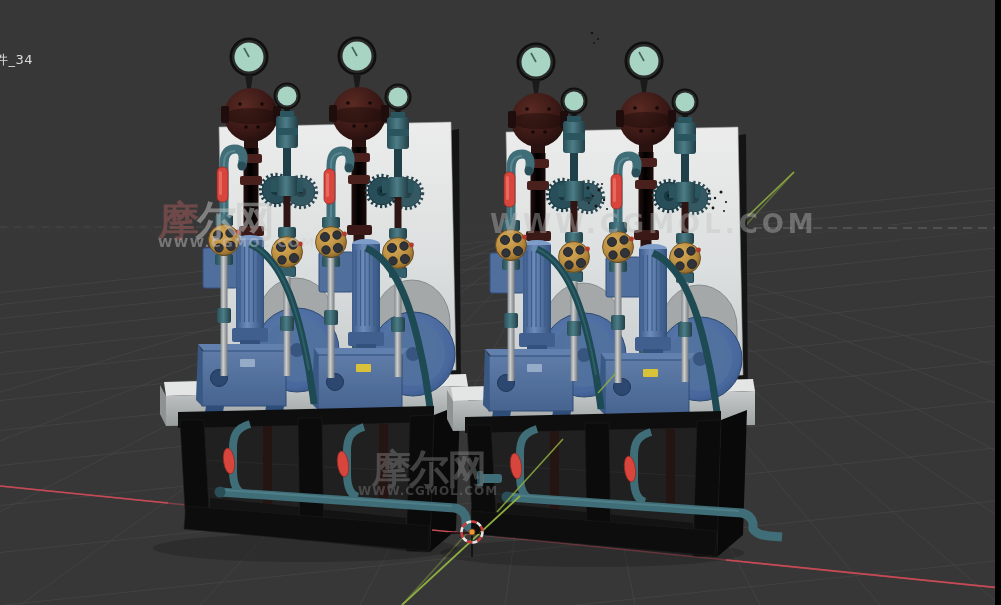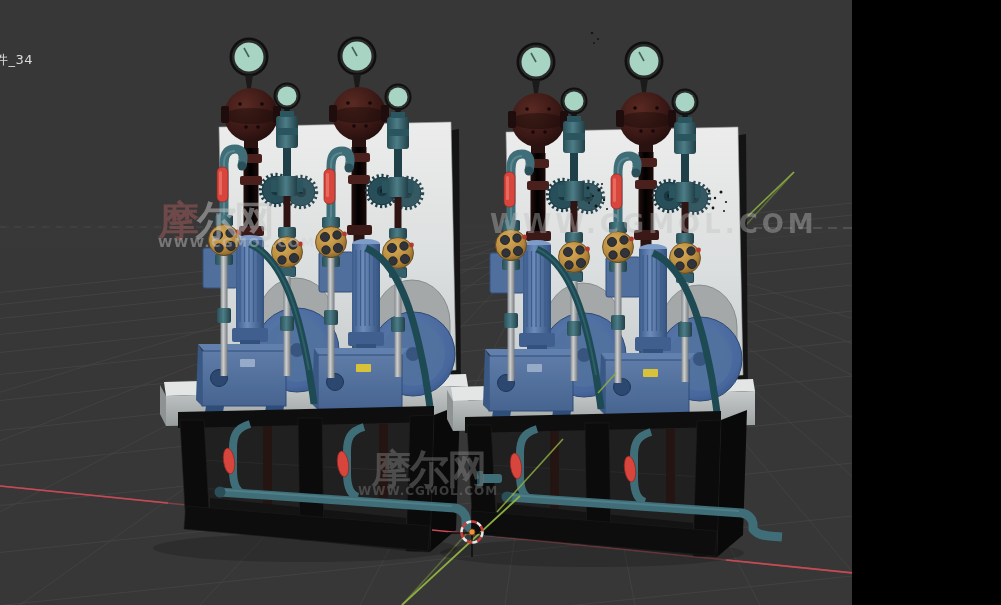--- a/index.html
+++ b/index.html
@@ -1,16 +1,16 @@
 <!DOCTYPE html>
 <html style="--bg: #373737; --gauge: #a8d4c4; --pipe: #3f6e78; --hose: #1d4a53; --vred: #d8453c; --axx: #c44a55; --axy: #8fae41; --horizon: #626262; --wm-red: #a25b5b; --wm-gray: #c4c4c4; --label: #dcdcdc;"><head>
 <meta charset="utf-8">
 <style>
   html,body{margin:0;padding:0;background:#000;}
-  #stage{position:relative;width:852px;height:605px;overflow:hidden;
+  #stage{position:relative;width:995px;height:605px;overflow:hidden;
          background:var(--bg,#373737);font-family:"DejaVu Sans","Liberation Sans",sans-serif;}
   #scene{position:absolute;left:0;top:0;}
   .overlay{position:absolute;pointer-events:none;}
   #object-label{left:-5px;top:51px;font-size:13px;color:var(--label,#dcdcdc);letter-spacing:.5px;}
   .wm{font-weight:bold;line-height:1;}
   #wm-left{left:158px;top:201px;}
   #wm-left .big{font-size:41px;letter-spacing:-3px;opacity:.52;}
   #wm-left .big .c-red{color:var(--wm-red,#a25b5b);}
   #wm-left .big .c-gray{color:var(--wm-gray,#c4c4c4);}
   #wm-left .sub{font-size:13px;letter-spacing:1.5px;color:#cfcfcf;opacity:.42;margin-top:-6px;}

